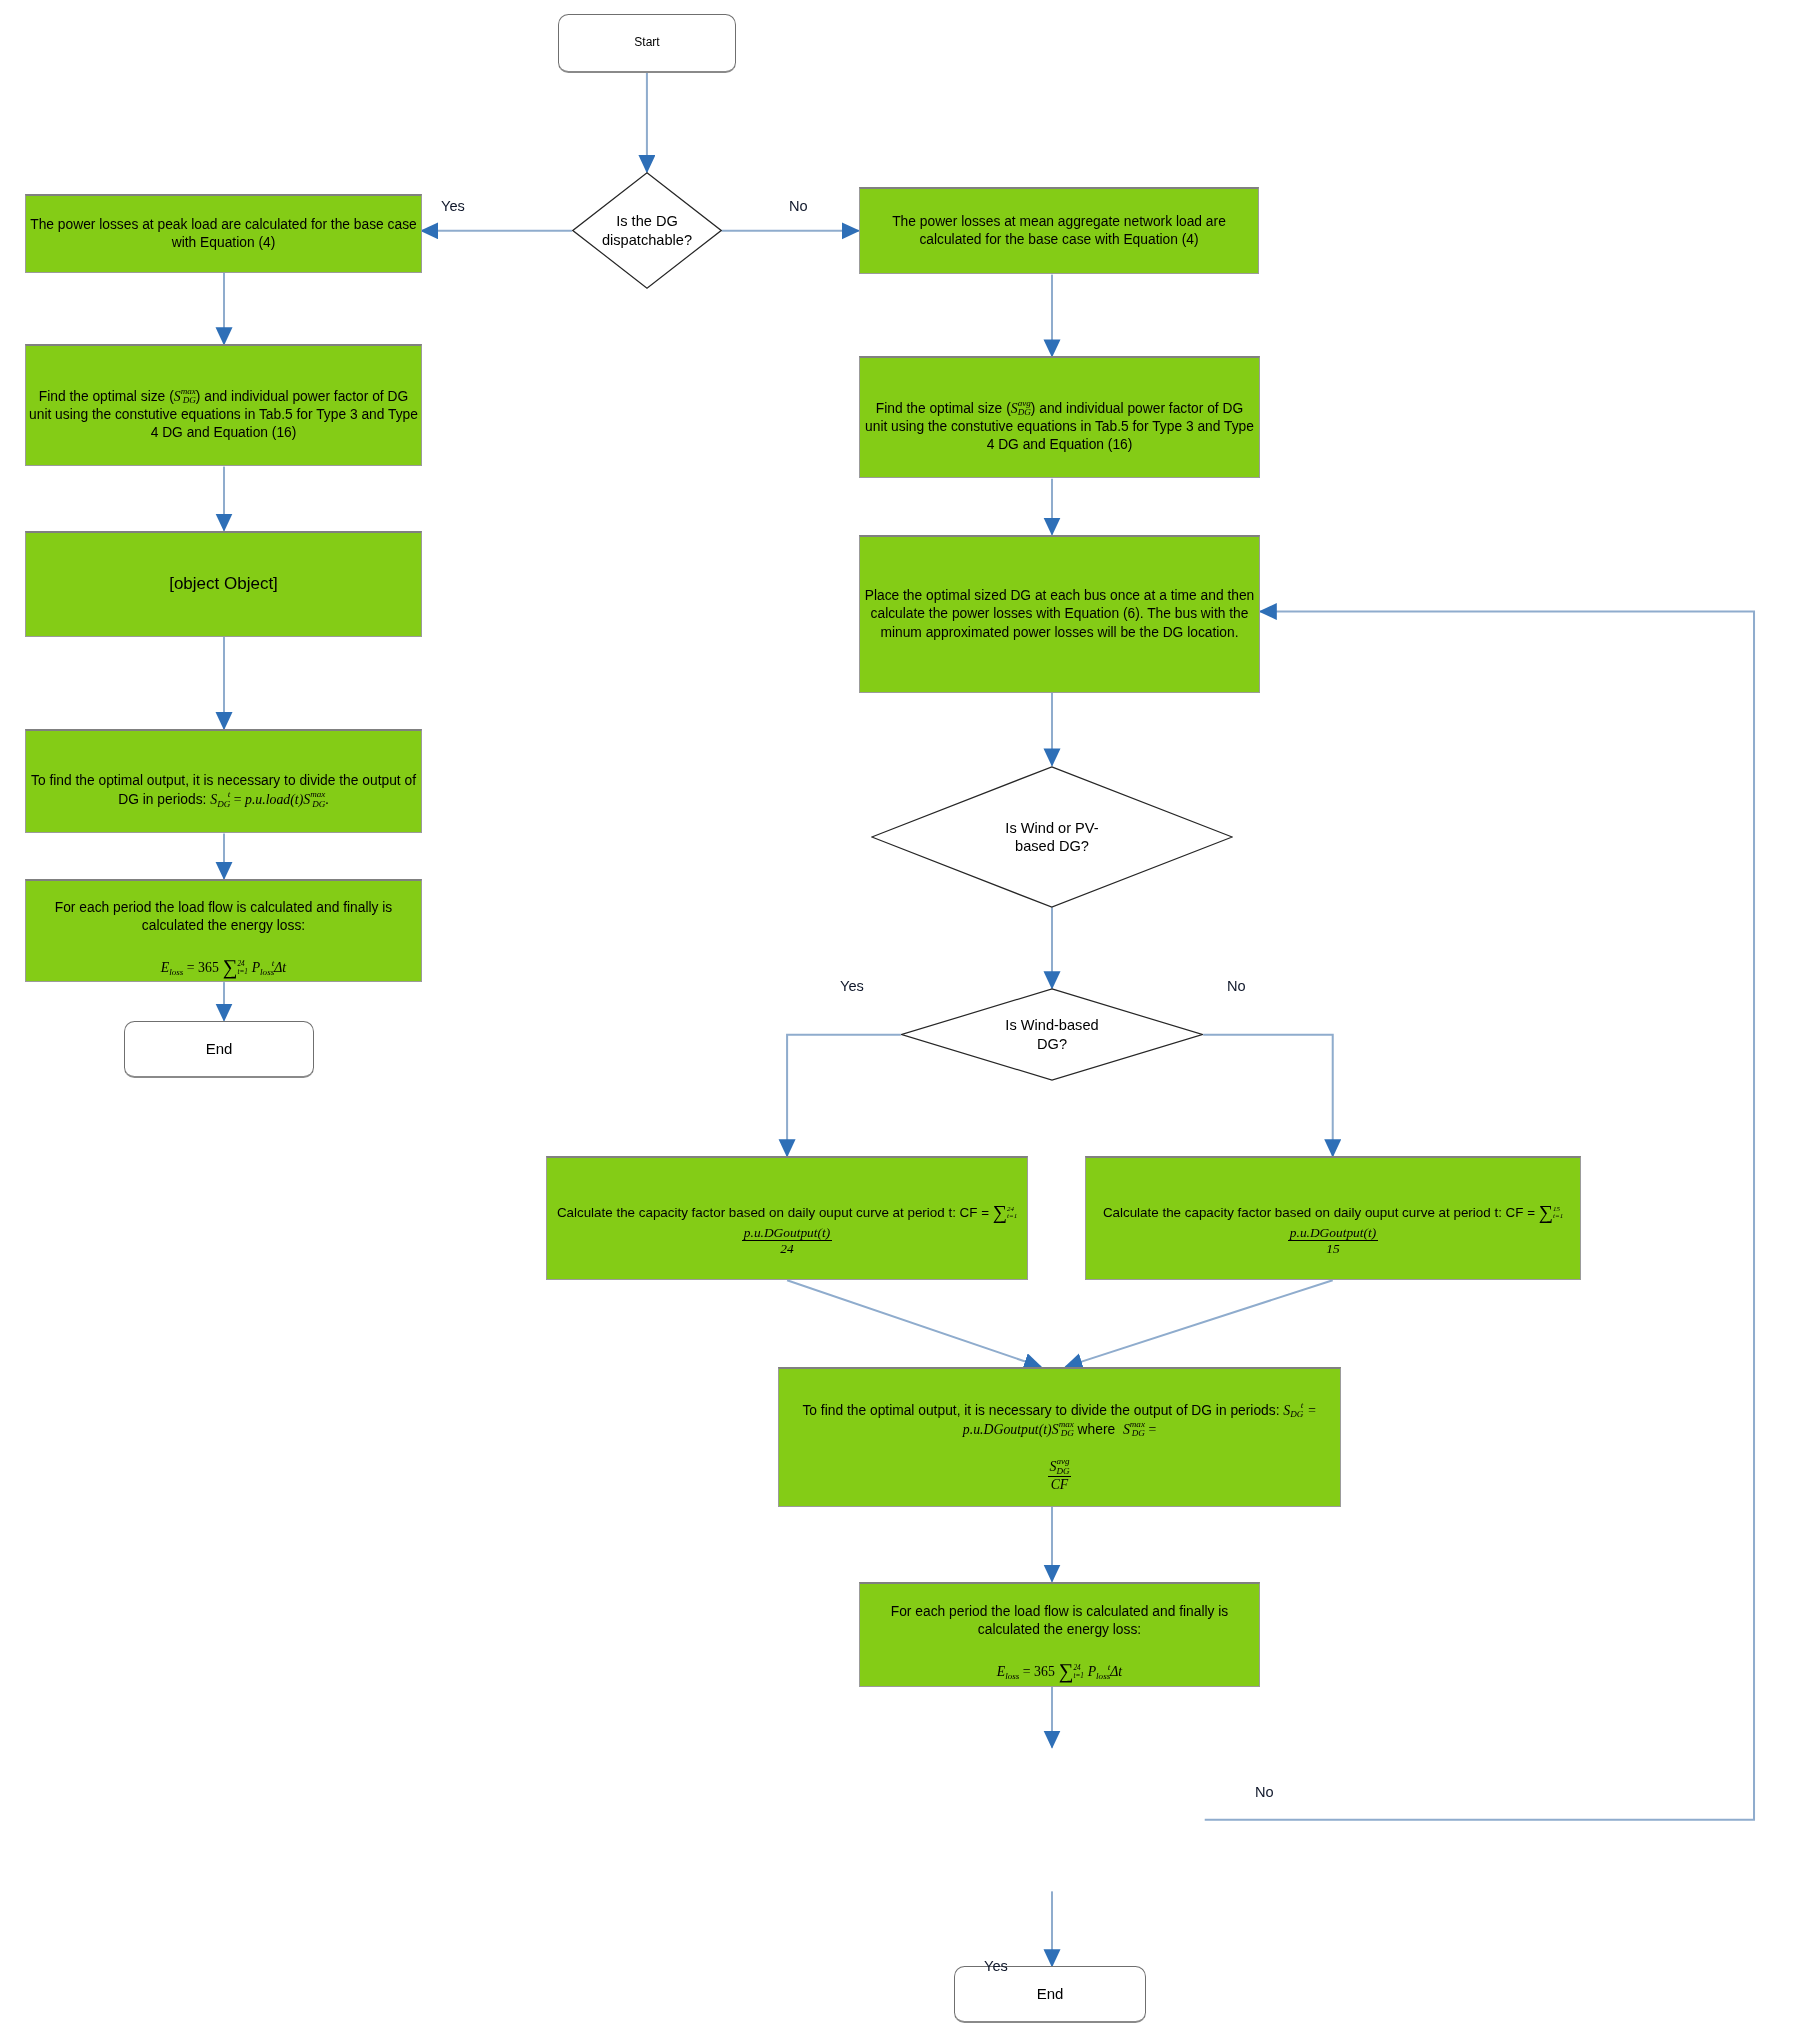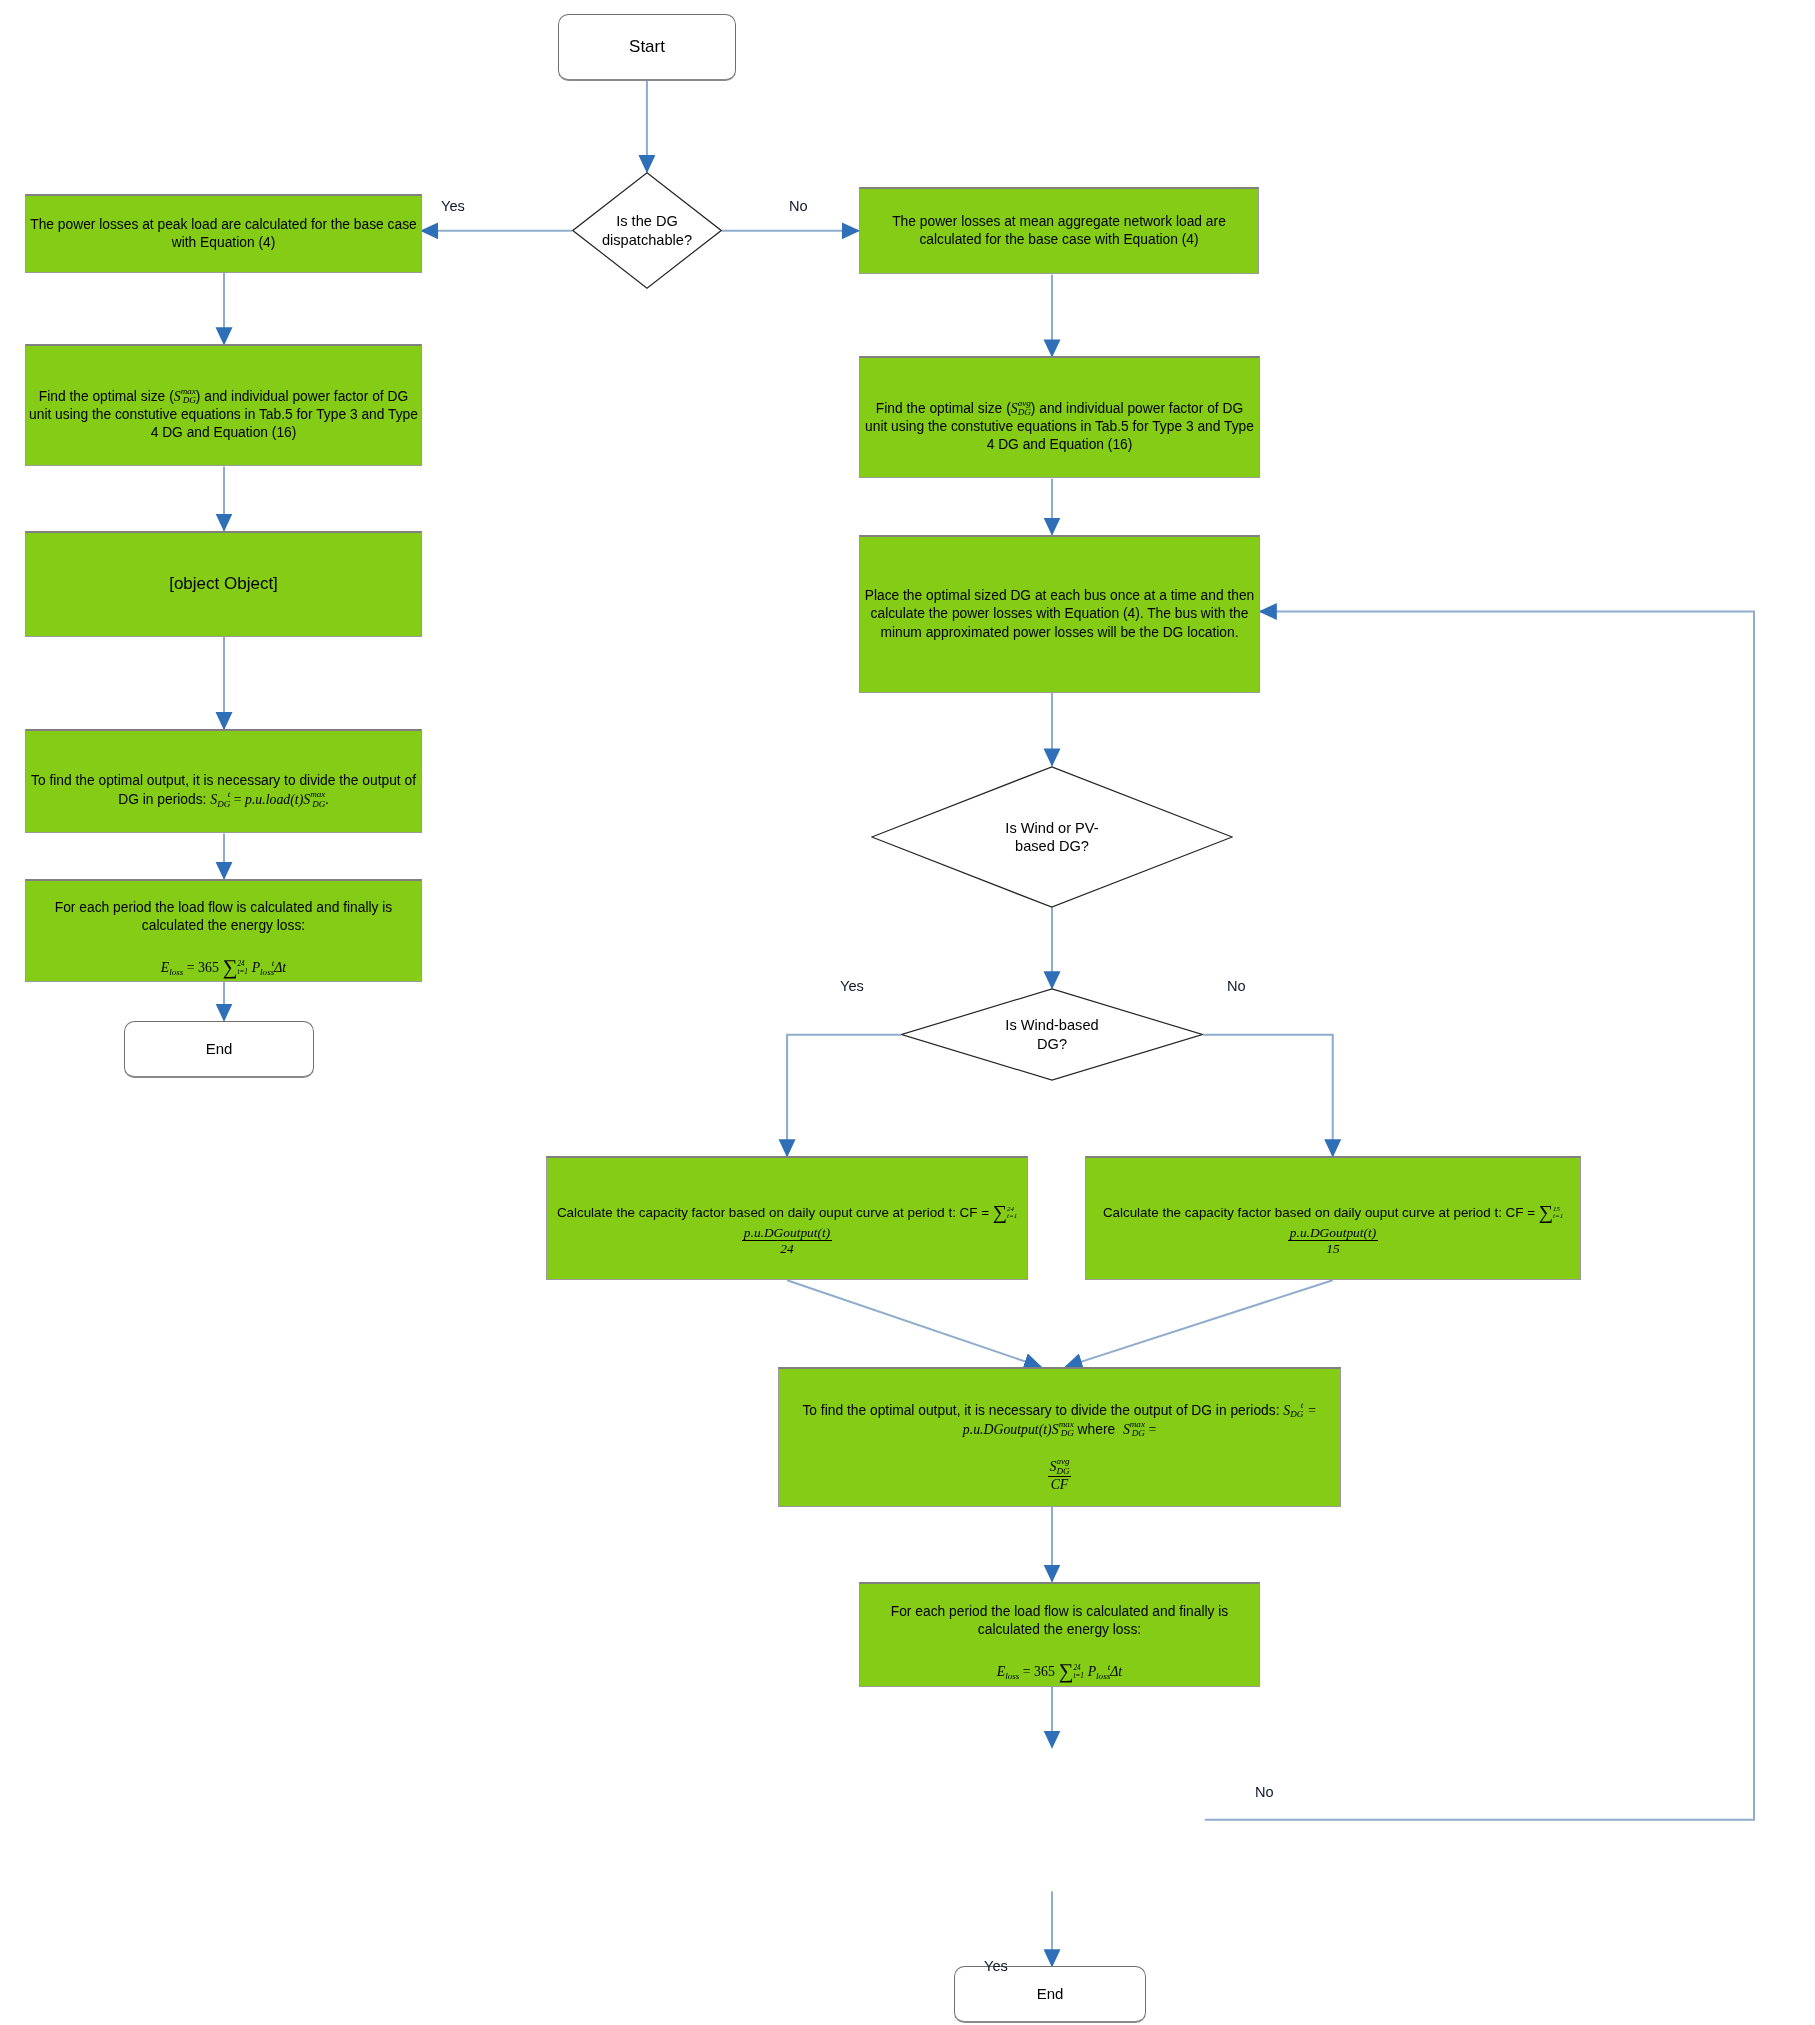--- a/index.html
+++ b/index.html
@@ -158,21 +158,21 @@
       <path d="M2597,3721 L2597,3905"></path>
 
       <path d="M2597,4165 L2597,4315"></path>
 
       <path d="M2597,4670 L2597,4855"></path>
 
       <path d="M2974,4493 L4330,4493 L4330,1510 L3110,1510"></path>
     </g>
   </svg>
 
-  <div class="node term" style="left:558px; top:14px; width:178px; height:67px; font-size:17px;">
+  <div class="node term" style="left:558px; top:14px; width:178px; height:59px; font-size:12px;">
     <span class="txt">Start</span>
   </div>
 
   <div class="node dec" style="left:572px; top:172px; width:150px; height:117px; font-size:14.6px;">
     <svg class="diamond-svg" viewBox="0 0 370 290" preserveAspectRatio="none">
       <polygon points="185,2 368,145 185,288 2,145" fill="#ffffff" stroke="#262626" stroke-width="3"></polygon>
     </svg>
     <span class="dec-label txt">Is the DG
 dispatchable?</span>
   </div>
@@ -214,21 +214,21 @@
     <span class="txt">The power losses at mean aggregate network load are calculated for the base case with Equation (4)</span>
   </div>
 
   <div class="node proc" style="left:859px; top:356px; width:401px; height:122px; font-size:13.8px;">
     <span class="txt">
       <span>Find the optimal size (</span><span class="mi">S</span><span class="subsup"><span>avg</span><span>DG</span></span><span>) and individual power factor of DG unit using the constutive equations in Tab.5 for Type 3 and Type 4 DG and Equation (16)</span>
     </span>
   </div>
 
   <div class="node proc" style="left:859px; top:535px; width:401px; height:158px; font-size:13.8px;">
-    <span class="txt">Place the optimal sized DG at each bus once at a time and then calculate the power losses with Equation (4). The bus with the minum approximated power losses will be the DG location.</span>
+    <span class="txt">Place the optimal sized DG at each bus once at a time and then calculate the power losses with Equation (6). The bus with the minum approximated power losses will be the DG location.</span>
   </div>
 
   <div class="node dec" style="left:871px; top:766px; width:362px; height:142px; font-size:14.6px;">
     <svg class="diamond-svg" viewBox="0 0 895 350" preserveAspectRatio="none">
       <polygon points="447,2 893,175 447,348 2,175" fill="#ffffff" stroke="#262626" stroke-width="3"></polygon>
     </svg>
     <span class="dec-label txt">Is Wind or PV-
 based DG?</span>
   </div>
 

